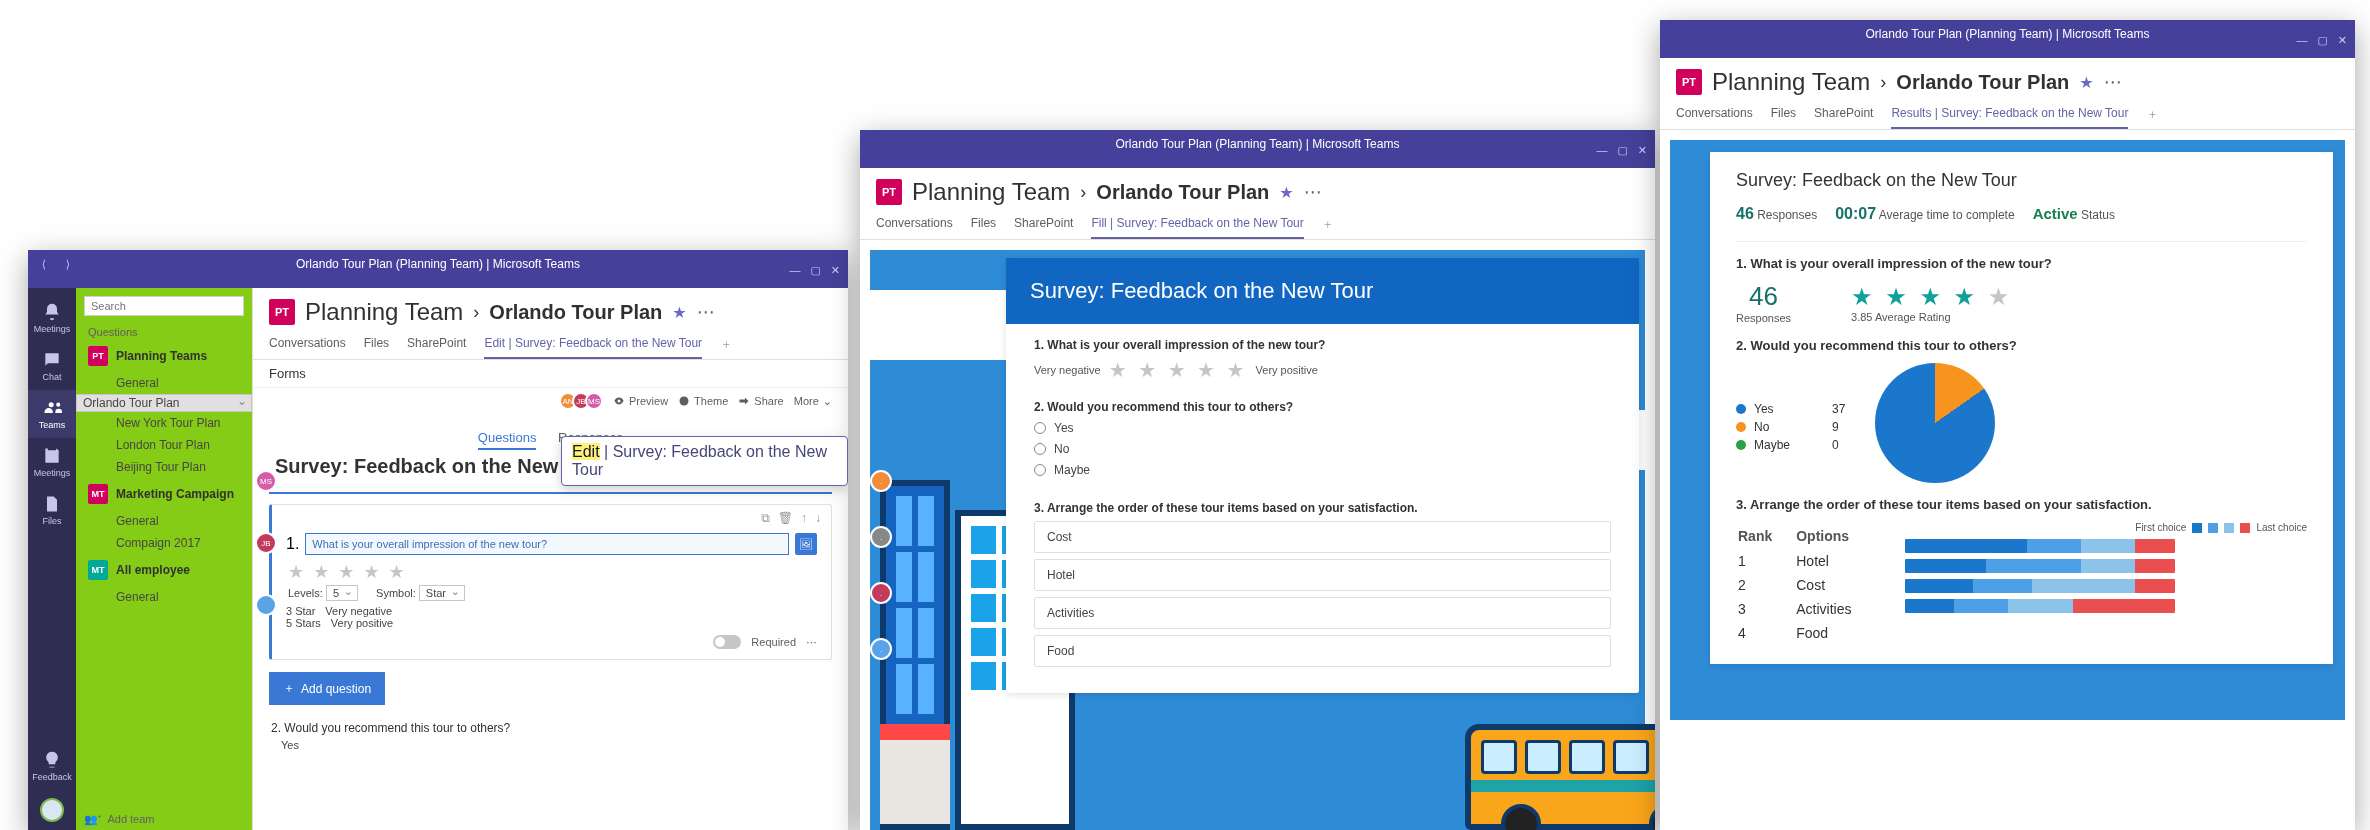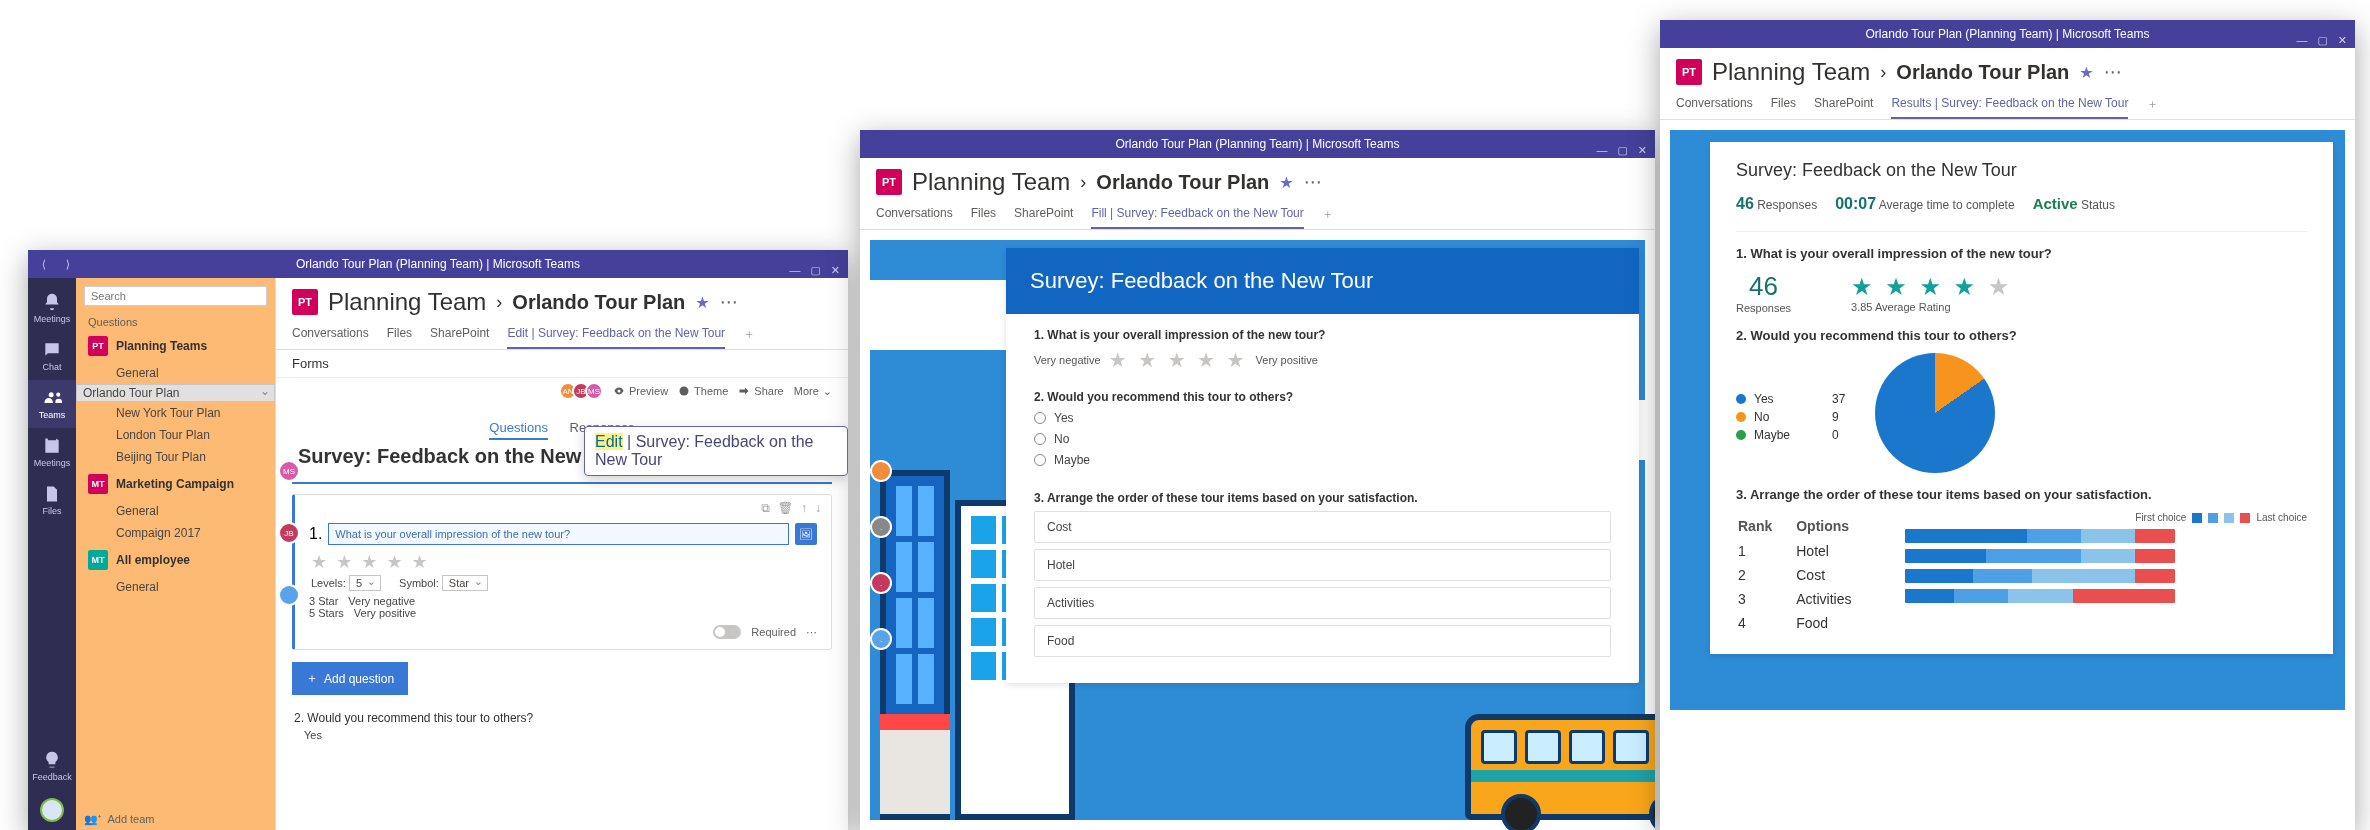--- a/index.html
+++ b/index.html
@@ -1,35 +1,35 @@
 <!DOCTYPE html>
 <html><head>
 <meta charset="utf-8">
 <style>
   * { box-sizing: border-box; margin: 0; padding: 0; font-family: "Segoe UI", Tahoma, sans-serif; }
   body { background: #fff; width: 2370px; height: 830px; position: relative; overflow: hidden; }
 
   
   .win { position: absolute; background: #fff; box-shadow: 0 8px 28px rgba(0,0,0,.35); display:flex; flex-direction:column; }
-  .titlebar { background:#45419b; color:#fff; height:28px; line-height:28px; font-size:12px; text-align:center; position:relative; flex-shrink:0;}
+  .titlebar { background:#45419b; color:#fff; height:38px; line-height:28px; font-size:12px; text-align:center; position:relative; flex-shrink:0;}
   .titlebar .navbtns{position:absolute;left:6px;top:0;display:flex;gap:4px;}
   .titlebar .navbtn{width:20px;height:28px;display:inline-flex;align-items:center;justify-content:center;color:#c6c4f0;font-size:11px;}
   .titlebar .controls{position:absolute;right:8px;top:6px;display:flex;gap:10px;font-size:11px;color:#cfcdf1;}
   .body{flex:1;display:flex;min-height:0;}
 
   
   .rail{width:48px;background:#2f2d51;color:#c8c6e8;display:flex;flex-direction:column;align-items:center;padding-top:6px;font-size:9px;}
   .railgap{flex:1;}
   .rail-item{display:flex;flex-direction:column;align-items:center;gap:2px;padding:8px 0;width:100%;cursor:pointer;}
   .rail-item.active{background:#3c3a6b;color:#fff;}
   .rail-ico{width:20px;height:20px;}
   .avatar-small{width:24px;height:24px;border-radius:50%;background:#d8e7f3;margin:8px 0;border:2px solid #7fb94c;}
 
   
-  .sidebar{width:200px;background:#fdba74;border-right:1px solid #e1dfdd;font-size:12px;color:#323130;overflow:hidden;}
+  .sidebar{width:177px;background:#84cc16;border-right:1px solid #e1dfdd;font-size:12px;color:#323130;overflow:hidden;}
   .search{padding:8px;}
   .search input{width:100%;padding:3px 6px;border:1px solid #d0cecc;font-size:11px;background:#fff;}
   .sb-label{padding:2px 12px;font-size:11px;color:#605e5c;}
   .team-row{display:flex;align-items:center;gap:8px;padding:6px 12px;font-weight:600;cursor:pointer;}
   .team-tile{width:20px;height:20px;border-radius:2px;display:inline-flex;align-items:center;justify-content:center;color:#fff;font-size:9px;font-weight:700;}
   .chan{padding:4px 12px 4px 40px;cursor:pointer;color:#484644;}
   .chan.sel{background:#e0e0e0;}
   .add-team{position:absolute;bottom:4px;left:56px;font-size:11px;color:#616161;display:flex;align-items:center;gap:6px;}
 
   
@@ -43,21 +43,21 @@
   .dots{color:#605e5c;font-size:18px;}
   .tabs{display:flex;gap:18px;padding:0 16px;font-size:12px;color:#605e5c;border-bottom:1px solid #e1dfdd;}
   .tab{padding:6px 0;cursor:pointer;}
   .tab.active{color:#6264a7;border-bottom:2px solid #6264a7;}
   .plus-tab{color:#9e9c99;}
 
   
   .content1{flex:1;overflow:auto;padding:0;position:relative;}
   .forms-bar{font-size:13px;color:#333;padding:6px 16px;border-bottom:1px solid #eee;}
   .float-tabtip{position:absolute;top:76px;left:308px;background:#fff;border:1px solid #6264a7;border-radius:4px;padding:6px 10px;font-size:16px;color:#464775;box-shadow:0 4px 12px rgba(0,0,0,.18);z-index:20;}
-  .float-tabtip .hl{background:#fff17a;color:#0369a1;}
+  .float-tabtip .hl{background:#fff17a;color:#0f172a;}
   .survey-area{margin:16px 16px;}
   .centered-tabs{text-align:center;font-size:13px;color:#605e5c;margin:6px 0 10px;}
   .centered-tabs .q{color:#3a78d6;border-bottom:2px solid #3a78d6;padding-bottom:3px;}
   .survey-title1{font-size:20px;font-weight:600;color:#333;margin:6px 6px 14px 6px;}
   .toolbar{display:flex;align-items:center;gap:10px;font-size:11px;color:#605e5c;padding:4px 12px;}
   .avastack{display:flex;}
   .ava{width:18px;height:18px;border-radius:50%;margin-left:-5px;border:2px solid #fff;display:inline-flex;align-items:center;justify-content:center;color:#fff;font-size:8px;font-weight:400;}
   .tool-item{display:flex;gap:4px;align-items:center;}
   .tool-ico{width:12px;height:12px;display:inline-block;}
   .qcard{border:1px solid #e1dfdd;border-radius:3px;background:#fff;padding:10px 14px;margin-bottom:12px;position:relative;}

